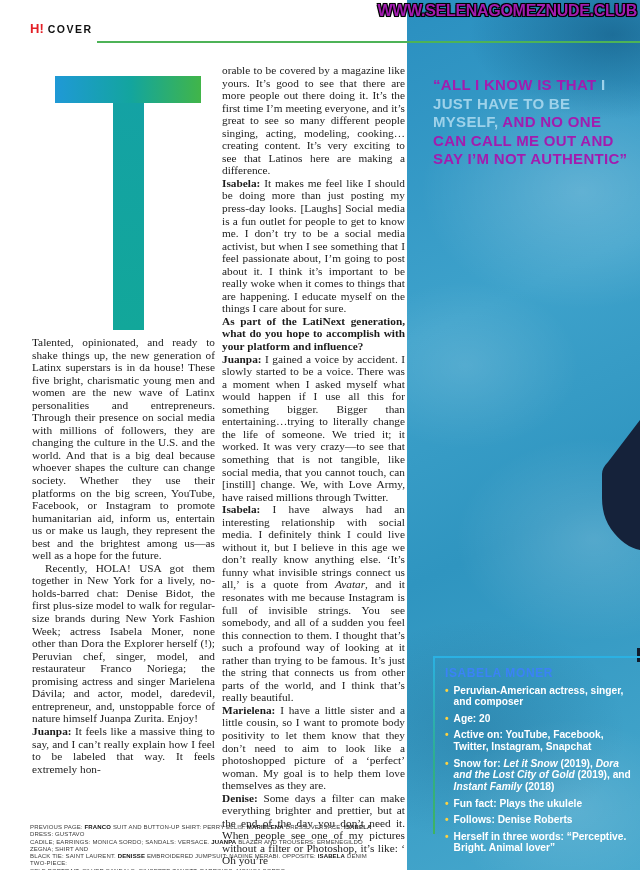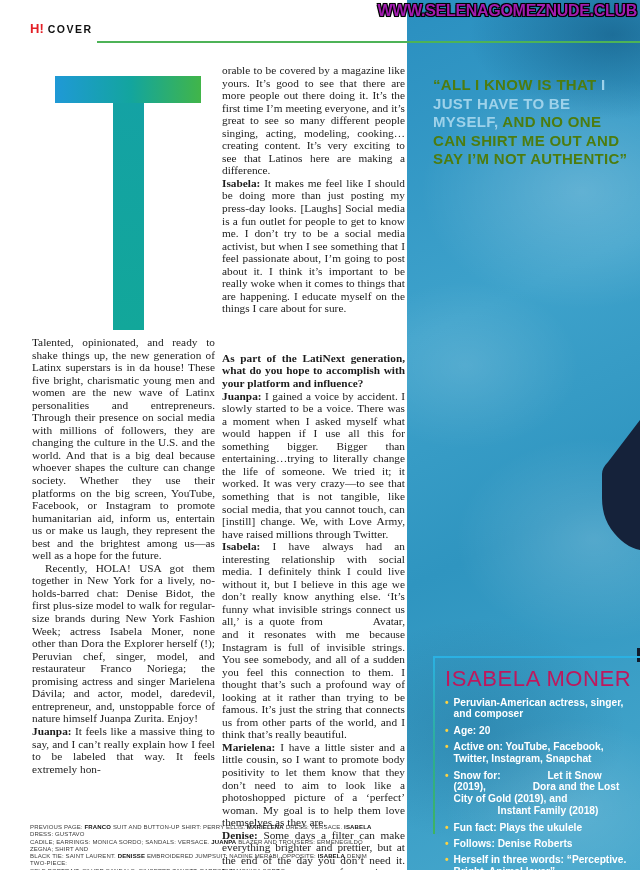--- a/index.html
+++ b/index.html
@@ -32,36 +32,36 @@
     background:linear-gradient(90deg,#1f99d6 0%,#13a59e 52%,#41b549 100%);}
   .dropcap .stem{position:absolute;left:58px;top:27px;width:31px;height:227px;
     background:linear-gradient(180deg,#14a2a4 0%,#12a79a 100%);}
   .sr{position:absolute;width:1px;height:1px;overflow:hidden;clip:rect(0 0 0 0);}
   
   .col{position:absolute;width:183px;font-size:11.3px;line-height:12.55px;color:#1b1b1b;
        text-align:justify;}
   .col p{margin:0;}
   .col p.indent{text-indent:13px;}
   .col p.gap{margin-top:13px;}
-  .col p.q-bold{font-weight:bold;margin-top:37px;}
+  .col p.q-bold{font-weight:bold;}
   .col1{left:32px;top:336px;}
   .col2{left:222px;top:64px;}
-  .b{font-weight:bold;} .i{margin-left:44px;}
+  .b{font-weight:bold;} .i{font-style:italic;}
   
   .pull-quote{position:absolute;left:433px;top:76px;width:198px;z-index:4;
     font-family:"Liberation Sans",sans-serif;font-weight:bold;font-size:15px;
     line-height:18.5px;letter-spacing:0.3px;}
-  .q-white{color:#4d7c0f;} .q-blue{color:#9ed2ea;}
+  .q-white{color:#a21caf;} .q-blue{color:#9ed2ea;}
   
   .bracket-top{position:absolute;left:433px;top:656px;width:207px;height:2px;background:#2bb1e3;z-index:4;}
   .bracket-left{position:absolute;left:433px;top:656px;width:2px;height:178px;
     background:linear-gradient(180deg,#2bb1e3 0%,#2fae8a 60%,#3fb35f 100%);z-index:4;}
   .sidebar{position:absolute;left:445px;top:666px;width:188px;z-index:4;
     font-family:"Liberation Sans",sans-serif;color:#fff;}
-  .sidebar h2{margin:0 0 4px 0;font-size:22px;font-weight:normal;letter-spacing:0.6px;color:#be185d;}
+  .sidebar h2{margin:0 0 4px 0;font-size:12px;font-weight:bold;letter-spacing:0.6px;color:#3b82f6;}
   .sidebar ul{list-style:none;margin:0;padding:0;}
   .sidebar li{display:flex;gap:5px;margin-top:4.5px;font-size:10.2px;line-height:11.9px;font-weight:bold;}
   .sidebar .bullet{color:#ffd23f;flex:0 0 auto;}
   
   .credits{position:absolute;left:30px;top:824px;width:345px;
     font-family:"Liberation Sans",sans-serif;font-size:6px;line-height:7.3px;
     letter-spacing:0.15px;color:#3a3a3a;}
   .credits .b{color:#111;}
 </style>
 </head>
@@ -97,21 +97,21 @@
   <div class="col col2">
       <p><span>orable to be covered by a magazine like yours. It’s good to see that there are more people out there doing it. It’s the first time I’m meeting everyone, and it’s great to see so many different people singing, acting, modeling, cooking…creating content. It’s very exciting to see that Latinos here are making a difference.</span></p>
       <p><span class="b">Isabela: </span><span>It makes me feel like I should be doing more than just posting my press-day looks. [Laughs] Social media is a fun outlet for people to get to know me. I don’t try to be a social media activist, but when I see something that I feel passionate about, I’m going to post about it. I think it’s important to be really woke when it comes to things that are happening. I educate myself on the things I care about for sure.</span></p>
       <p class="q-bold"><span>As part of the LatiNext generation, what do you hope to accomplish with your platform and influence?</span></p>
       <p><span class="b">Juanpa: </span><span>I gained a voice by accident. I slowly started to be a voice. There was a moment when I asked myself what would happen if I use all this for something bigger. Bigger than entertaining…trying to literally change the life of someone. We tried it; it worked. It was very crazy—to see that something that is not tangible, like social media, that you cannot touch, can [instill] change. We, with Love Army, have raised millions through Twitter.</span></p>
       <p><span class="b">Isabela: </span><span>I have always had an interesting relationship with social media. I definitely think I could live without it, but I believe in this age we don’t really know anything else. ‘It’s funny what invisible strings connect us all,’ is a quote from </span><span class="i">Avatar</span><span>, and it resonates with me because Instagram is full of invisible strings. You see somebody, and all of a sudden you feel this connection to them. I thought that’s such a profound way of looking at it rather than trying to be famous. It’s just the string that connects us from other parts of the world, and I think that’s really beautiful.</span></p>
       <p><span class="b">Marielena: </span><span>I have a little sister and a little cousin, so I want to promote body positivity to let them know that they don’t need to aim to look like a photoshopped picture of a ‘perfect’ woman. My goal is to help them love themselves as they are.</span></p>
       <p><span class="b">Denise: </span><span>Some days a filter can make everything brighter and prettier, but at the end of the day you don’t need it. When people see one of my pictures without a filter or Photoshop, it’s like: ‘ Oh you’re</span></p>
     </div>
 
-  <div class="pull-quote"><span class="q-white">“ALL I KNOW IS THAT </span><span class="q-blue">I JUST HAVE TO BE MYSELF,</span><span class="q-white"> AND NO ONE CAN SHIRT ME OUT AND SAY I’M NOT AUTHENTIC”</span></div>
+  <div class="pull-quote"><span class="q-white">“ALL I KNOW IS THAT </span><span class="q-blue">I JUST HAVE TO BE MYSELF,</span><span class="q-white"> AND NO ONE CAN CALL ME OUT AND SAY I’M NOT AUTHENTIC”</span></div>
 
   <div class="bracket-top"></div>
   <div class="bracket-left"></div>
   <div class="sidebar">
     <h2>ISABELA MONER</h2>
     <ul>
         <li>
           <span class="bullet">•</span>
           <span><span>Peruvian-American actress, singer, and composer</span></span>
         </li>

